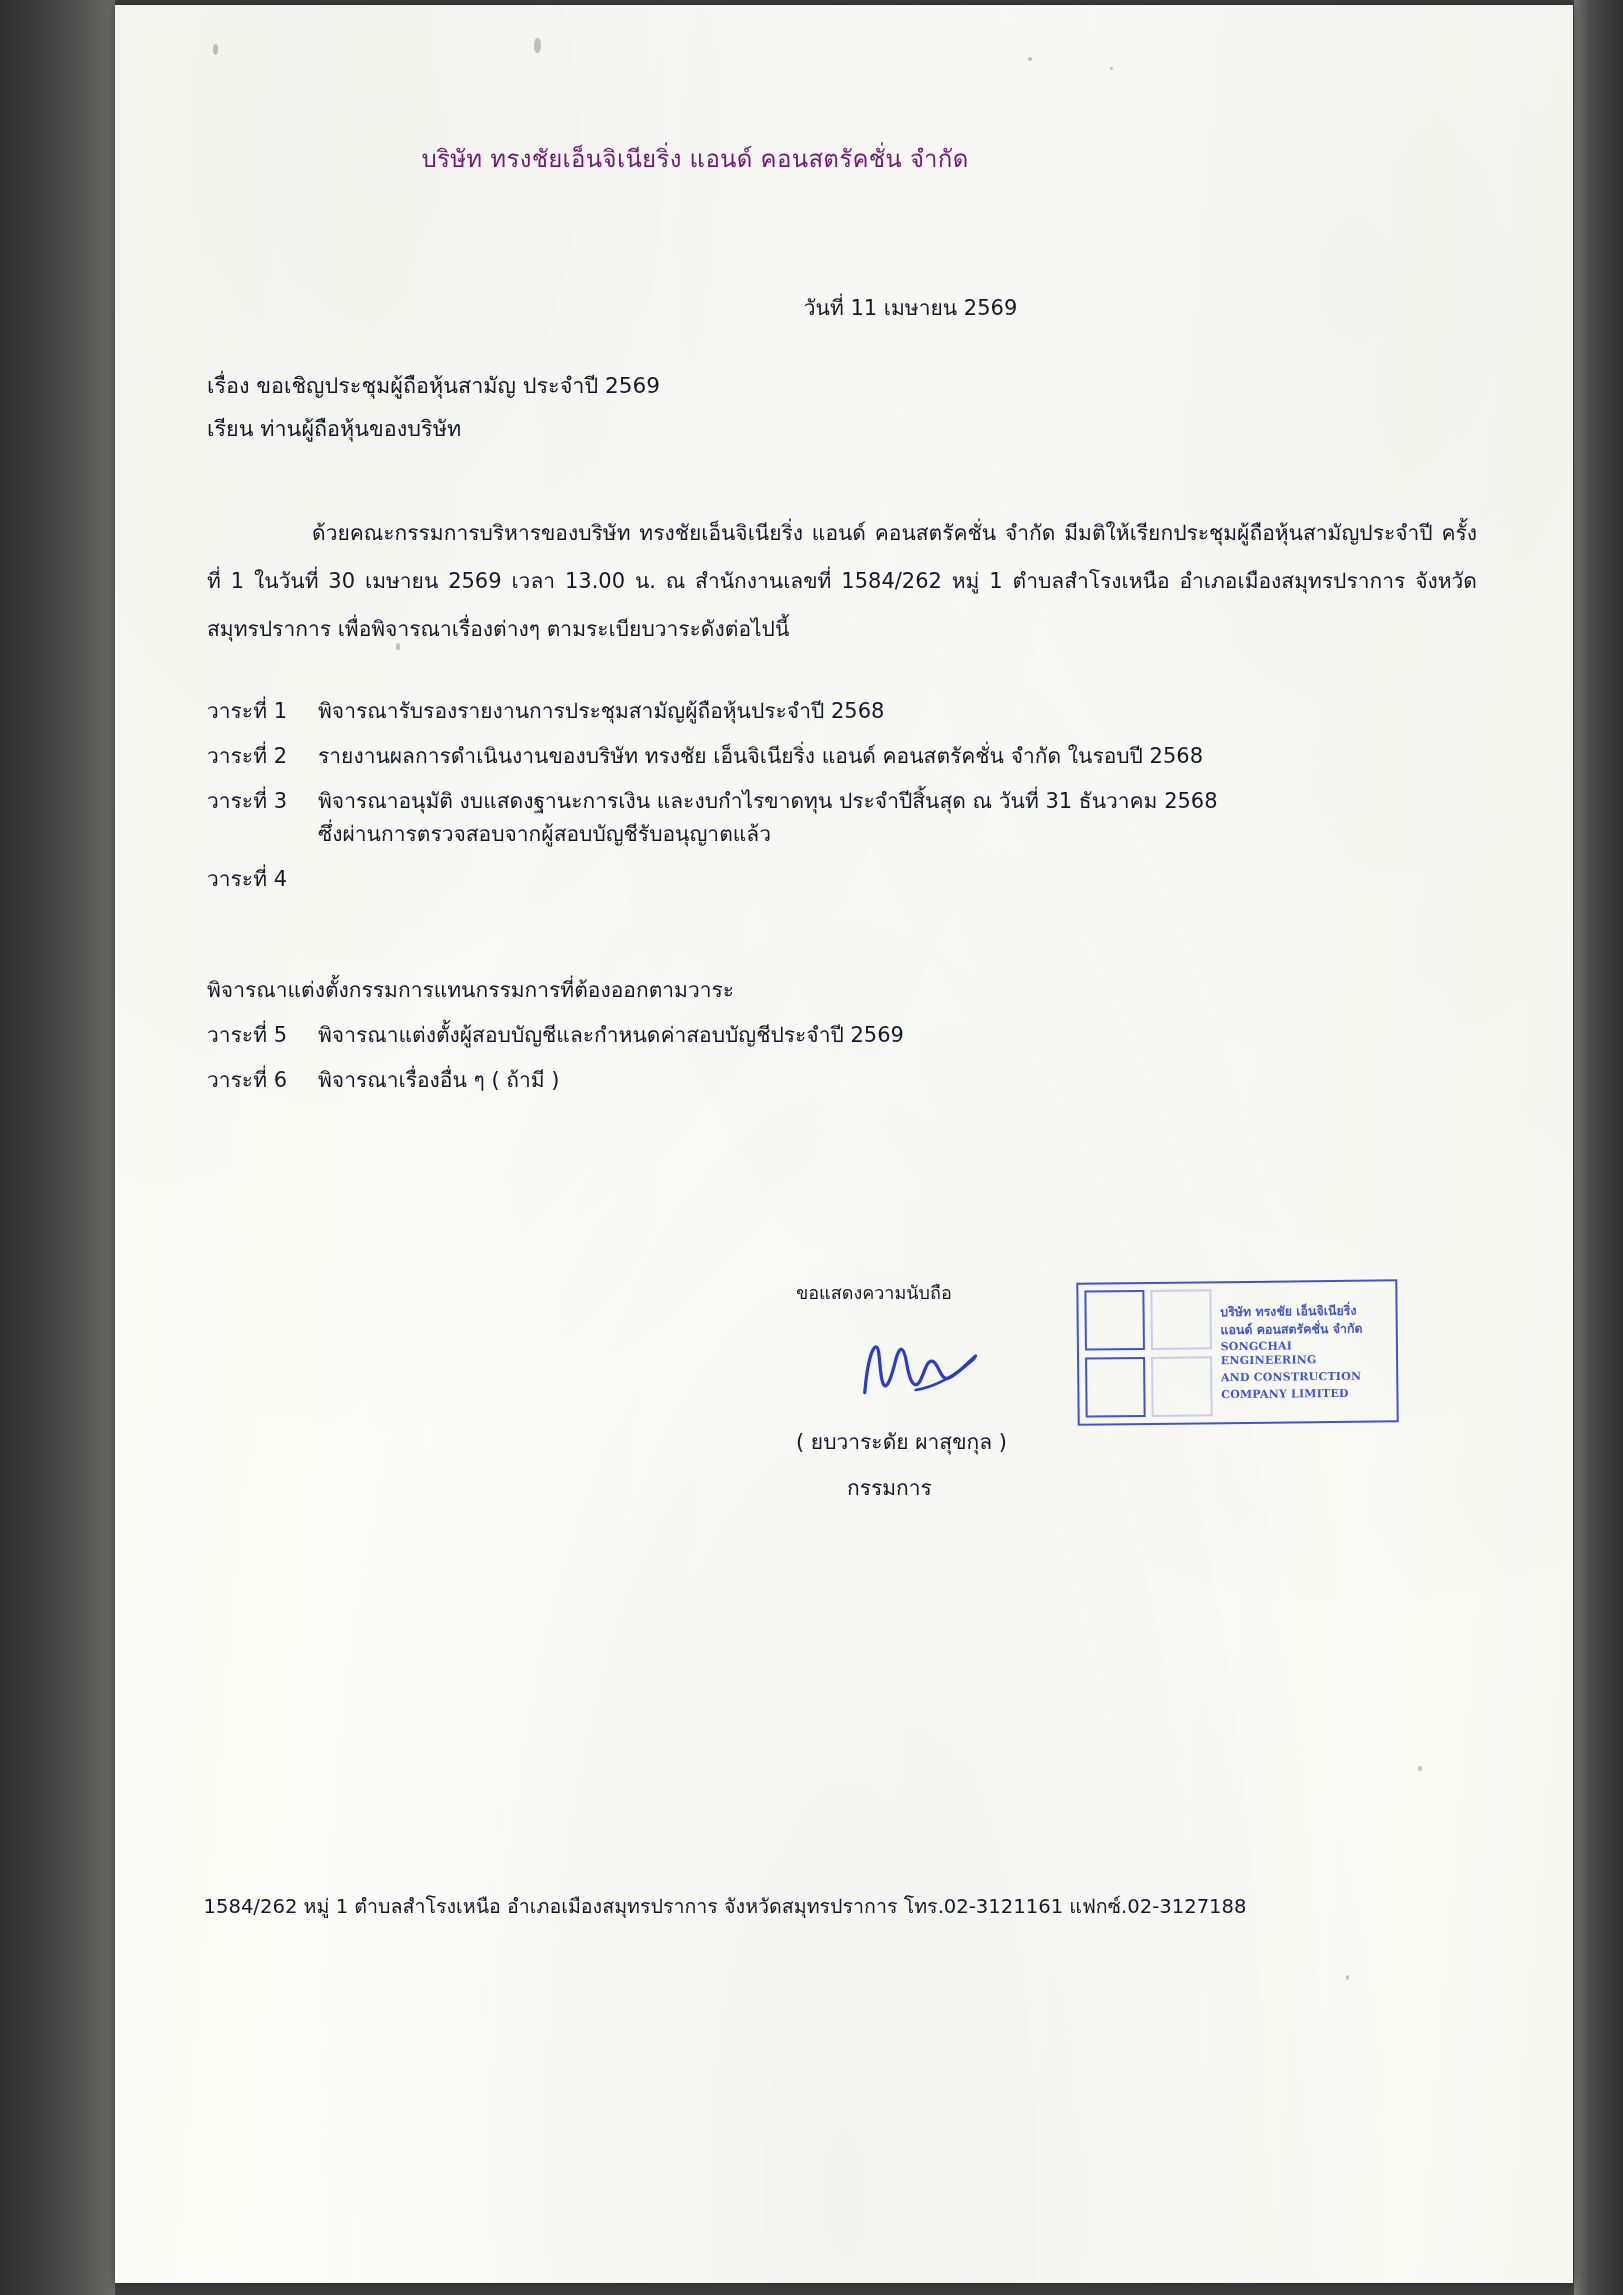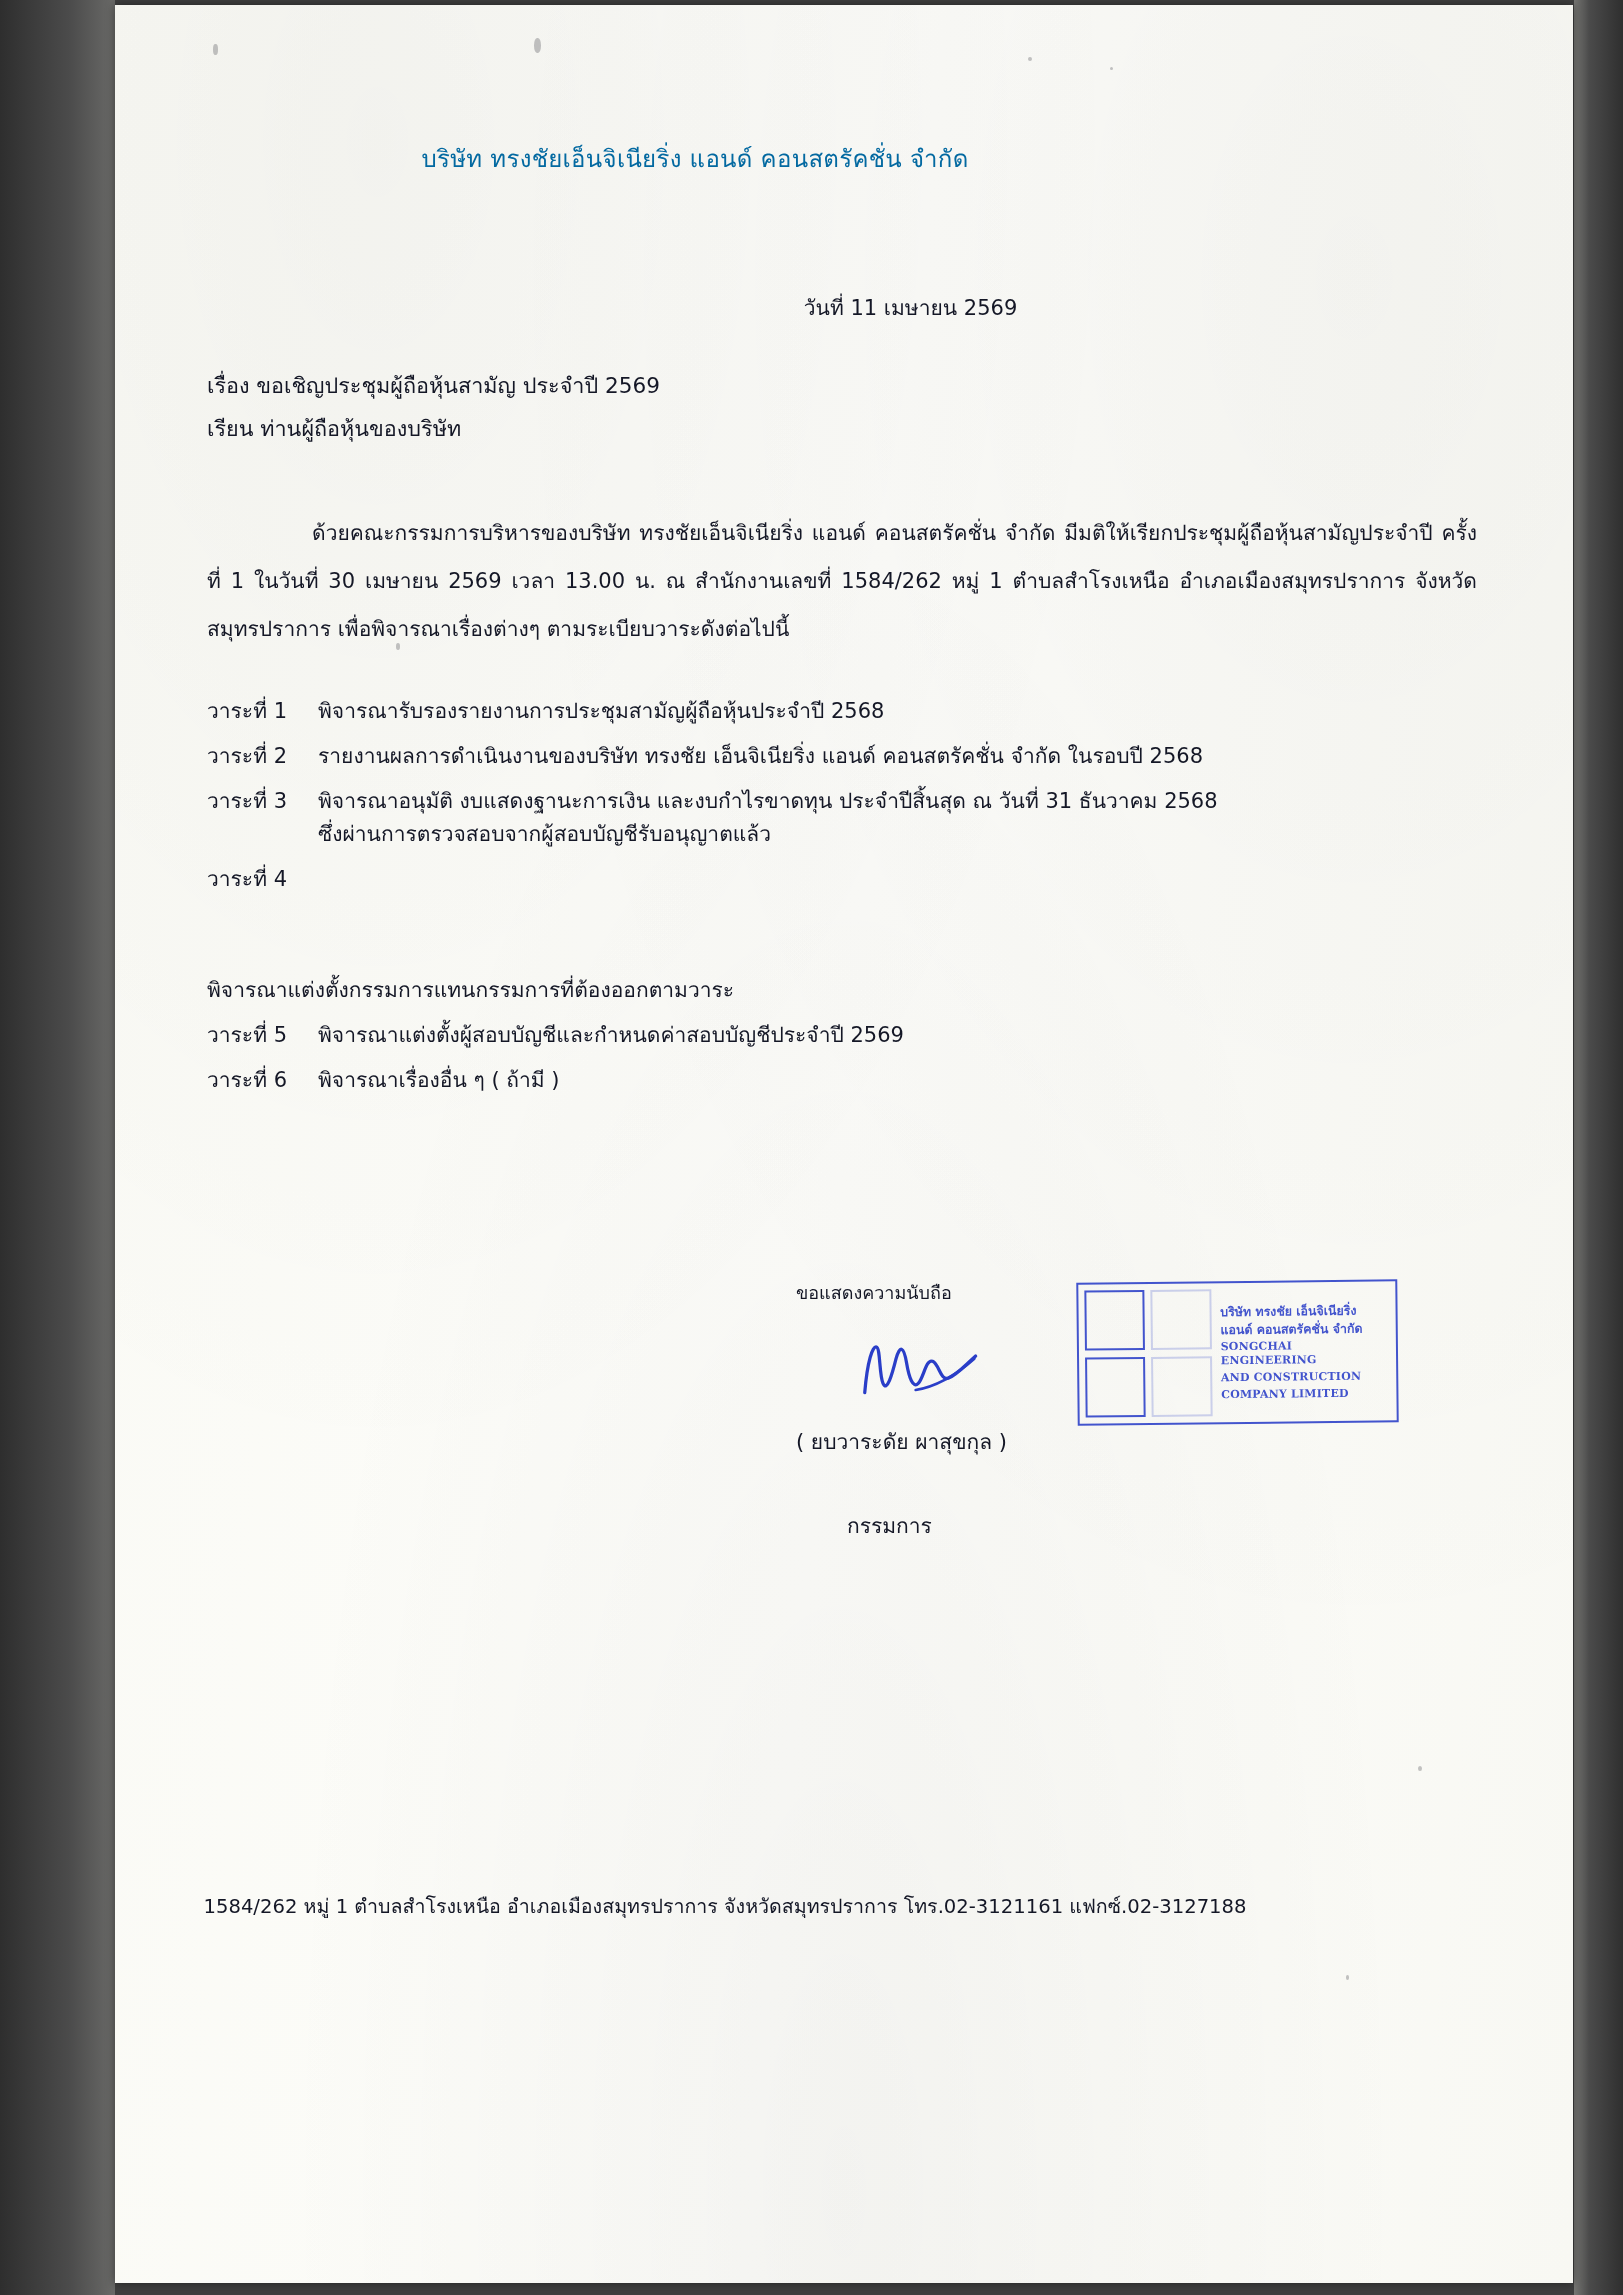--- a/index.html
+++ b/index.html
@@ -57,21 +57,21 @@
     color: #141726;
     font-family: "DejaVu Sans", sans-serif;
   }
 
   .hdr-th {
     position: absolute;
     top: 134px; left: 0; width: 1160px;
     text-align: center;
     font-size: 24px;
     letter-spacing: 0.3px;
-    color: #0369a1;
+    color: #701a75;
   }
   .hdr-en {
     position: absolute;
     top: 178px; left: 0; width: 1458px;
     text-align: center;
     font-size: 21.6px;
     font-weight: bold;
     font-family: "DejaVu Serif", serif;
     letter-spacing: 0.4px;
     color: #14172b;
@@ -140,21 +140,20 @@
   }
   .sign-name {
     position: absolute;
     top: 1420px; left: 681px;
     font-size: 21px;
   }
   .sign-title {
     position: absolute;
     top: 1466px; left: 732px;
     font-size: 21px;
-    margin-top: 38px;
   }
   .signature {
     position: absolute;
     top: 1322px; left: 738px;
     width: 137px; height: 79px;
   }
 
   
   .seal {
     position: absolute;

